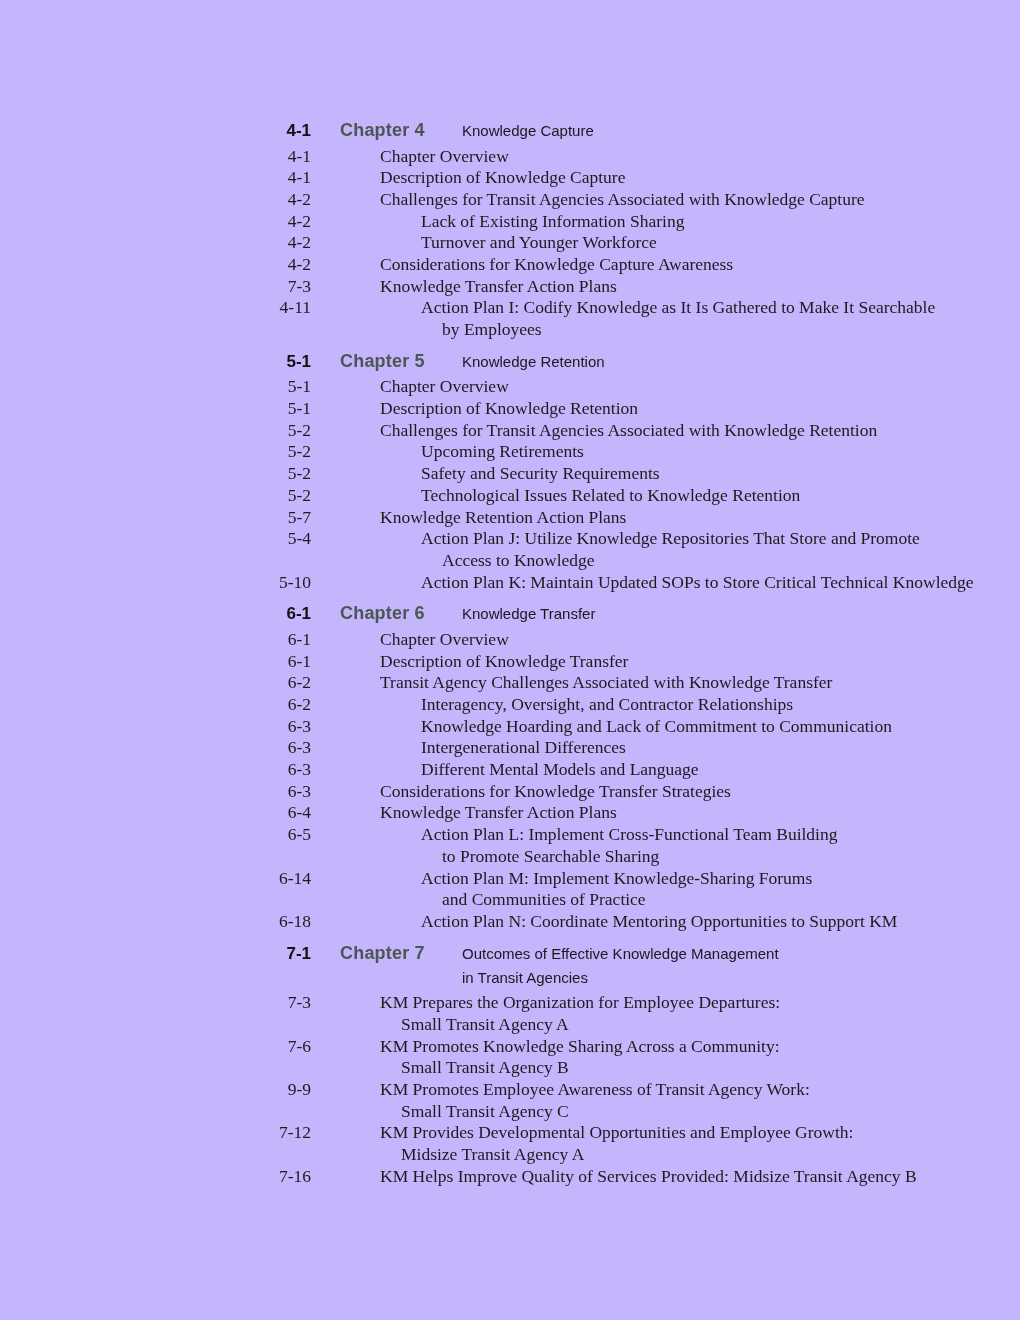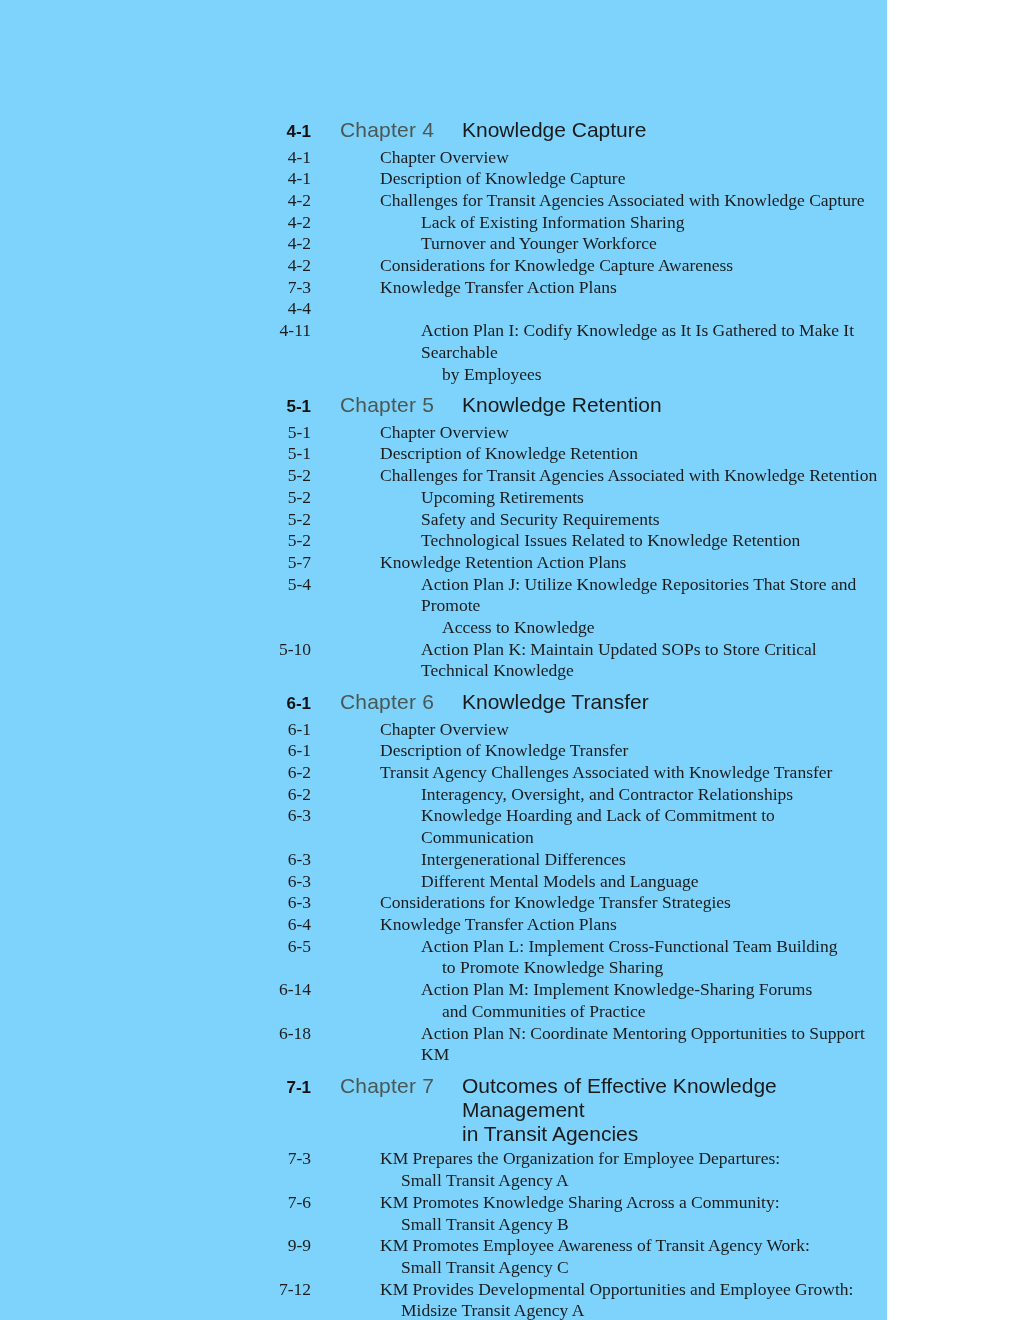--- a/index.html
+++ b/index.html
@@ -1,22 +1,21 @@
 <!DOCTYPE html>
 <html><head>
 <meta charset="utf-8">
 <style>
   html, body { margin: 0; padding: 0; background: #ffffff; }
   .page {
     position: relative;
-    width: 872px;
+    width: 1020px;
     height: 1320px;
-    background: #7dd3fc;
+    background: #c4b5fd;
     overflow: hidden;
-    padding-left: 15px;
   }
   .toc {
     position: absolute;
     top: 110px;
     left: 0;
     width: 100%;
   }
   .row { display: flex; align-items: baseline; }
 
   
@@ -52,27 +51,27 @@
     flex: 0 0 311px;
     text-align: right;
     font-family: "Liberation Sans", sans-serif;
     font-weight: bold;
     font-size: 17px;
     color: #111111;
   }
   .chapter-label {
     flex: 0 0 122px;              
     margin-left: 29px;
-    font-weight: normal;
-    font-size: 21px;
+    font-weight: bold;
+    font-size: 18px;
     letter-spacing: 0.2px;
     color: #4b5753;               
   }
   .chapter-title {
-    font-size: 21px;
+    font-size: 15px;
     color: #1a1a1a;
     white-space: pre-line;        
   }
 </style>
 </head>
 <body>
 
 <div class="page">
   <main class="toc" id="toc">
   <section class="chapter-block">
@@ -132,21 +131,20 @@
 
   <div class="row entry-row">
     <span class="pagenum">7-3</span>
     <span class="entry l1">
       <span class="line1">Knowledge Transfer Action Plans</span>
 
     </span>
   </div>
 
   <div class="row entry-row">
-    <span class="pagenum">4-4</span>
   </div>
 
   <div class="row entry-row">
     <span class="pagenum">4-11</span>
     <span class="entry l2">
       <span class="line1">Action Plan I: Codify Knowledge as It Is Gathered to Make It Searchable</span>
       <span class="cont">by Employees</span>
     </span>
   </div>
 </div>
@@ -309,21 +307,21 @@
     <span class="entry l1">
       <span class="line1">Knowledge Transfer Action Plans</span>
 
     </span>
   </div>
 
   <div class="row entry-row">
     <span class="pagenum">6-5</span>
     <span class="entry l2">
       <span class="line1">Action Plan L: Implement Cross-Functional Team Building</span>
-      <span class="cont">to Promote Knowledge Sharing</span>
+      <span class="cont">to Promote Searchable Sharing</span>
     </span>
   </div>
 
   <div class="row entry-row">
     <span class="pagenum">6-14</span>
     <span class="entry l2">
       <span class="line1">Action Plan M: Implement Knowledge-Sharing Forums</span>
       <span class="cont">and Communities of Practice</span>
     </span>
   </div>

